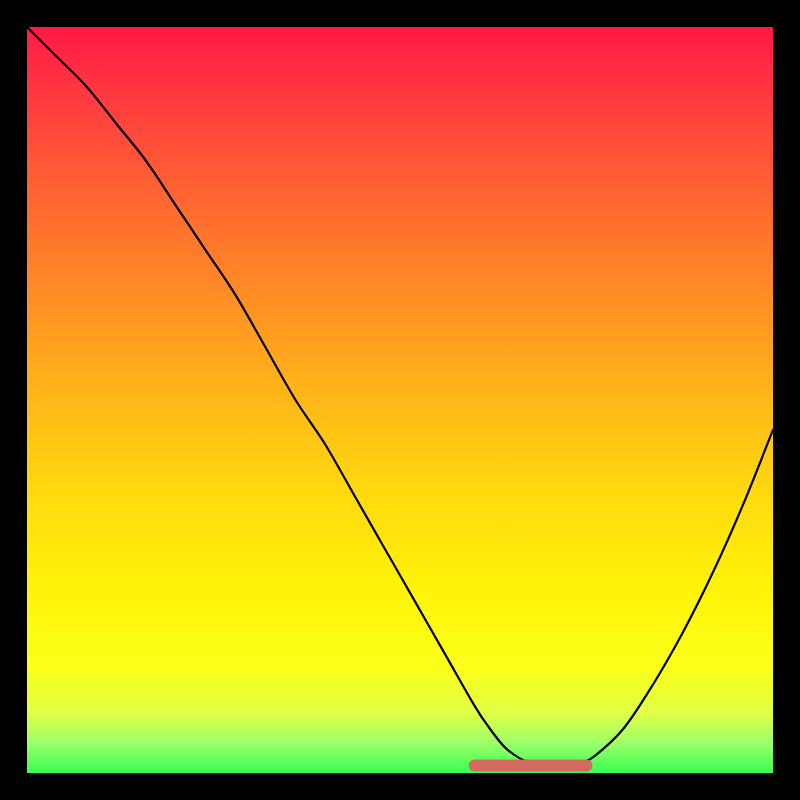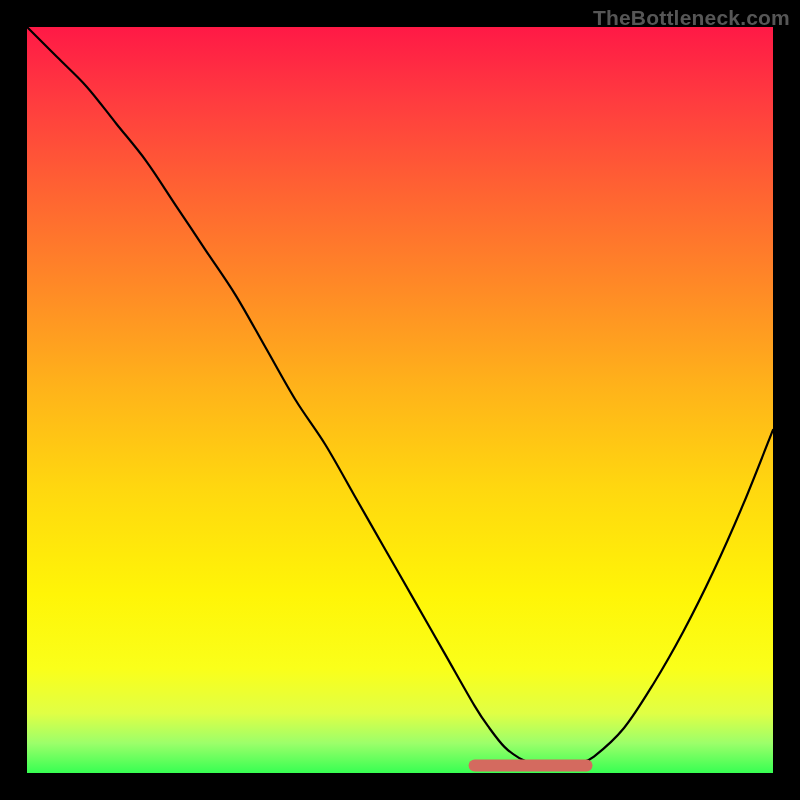--- a/index.html
+++ b/index.html
@@ -64,14 +64,13 @@
 </style>
 </head>
 <body>
 
 <div class="chart-container">
   <div class="plot-area"></div>
   <svg class="curve-svg" viewBox="0 0 746 746" preserveAspectRatio="none">
     <path id="curvePath" class="curve-path" d="M0.00 0.00 C 4.97 4.97, 19.89 19.89, 29.84 29.84 C 39.79 39.79, 49.73 48.49, 59.68 59.68 C 69.63 70.87, 79.57 84.55, 89.52 96.98 C 99.47 109.41, 109.41 120.60, 119.36 134.28 C 129.31 147.96, 139.25 164.12, 149.20 179.04 C 159.15 193.96, 169.09 208.88, 179.04 223.80 C 188.99 238.72, 198.93 252.40, 208.88 268.56 C 218.83 284.72, 228.77 303.37, 238.72 320.78 C 248.67 338.19, 258.61 356.84, 268.56 373.00 C 278.51 389.16, 288.45 401.60, 298.40 417.76 C 308.35 433.92, 318.29 452.57, 328.24 469.98 C 338.19 487.39, 348.13 504.79, 358.08 522.20 C 368.03 539.61, 377.97 557.01, 387.92 574.42 C 397.87 591.83, 407.81 609.23, 417.76 626.64 C 427.71 644.05, 440.14 666.43, 447.60 678.86 C 455.06 691.29, 457.55 694.40, 462.52 701.24 C 467.49 708.08, 472.47 714.92, 477.44 719.89 C 482.41 724.86, 487.39 728.22, 492.36 731.08 C 497.33 733.94, 502.31 735.80, 507.28 737.05 C 512.25 738.29, 517.23 738.29, 522.20 738.54 C 527.17 738.79, 532.15 738.91, 537.12 738.54 C 542.09 738.17, 547.07 737.79, 552.04 736.30 C 557.01 734.81, 559.50 735.43, 566.96 729.59 C 574.42 723.74, 586.85 713.42, 596.80 701.24 C 606.75 689.06, 616.69 672.64, 626.64 656.48 C 636.59 640.32, 646.53 622.91, 656.48 604.26 C 666.43 585.61, 676.37 565.72, 686.32 544.58 C 696.27 523.44, 706.21 501.06, 716.16 477.44 C 726.11 453.82, 741.03 415.27, 746.00 402.84"></path>
     <path id="flatPath" class="flat-segment" d="M 447.60 738.54 L 559.50 738.54"></path>
   </svg>
-  <div class="watermark">TheBottleneck.com</div>
 </div>
 
 </body></html>

